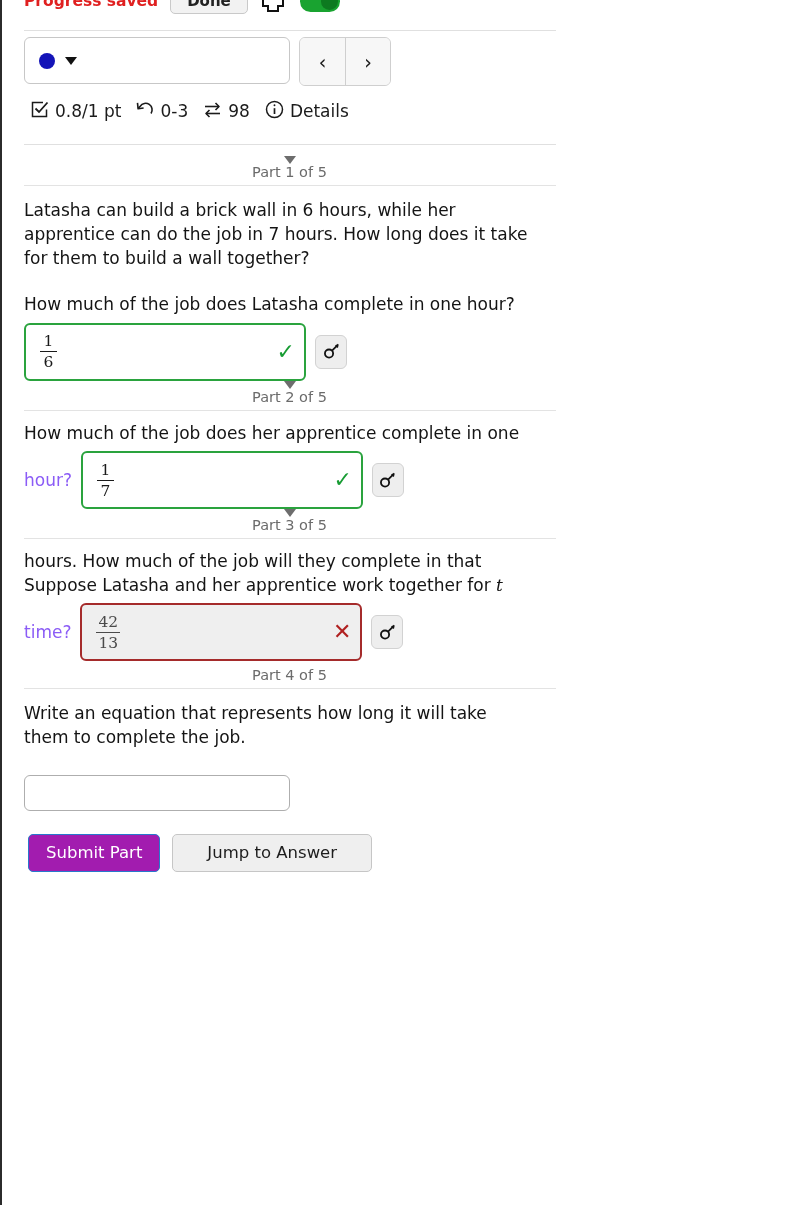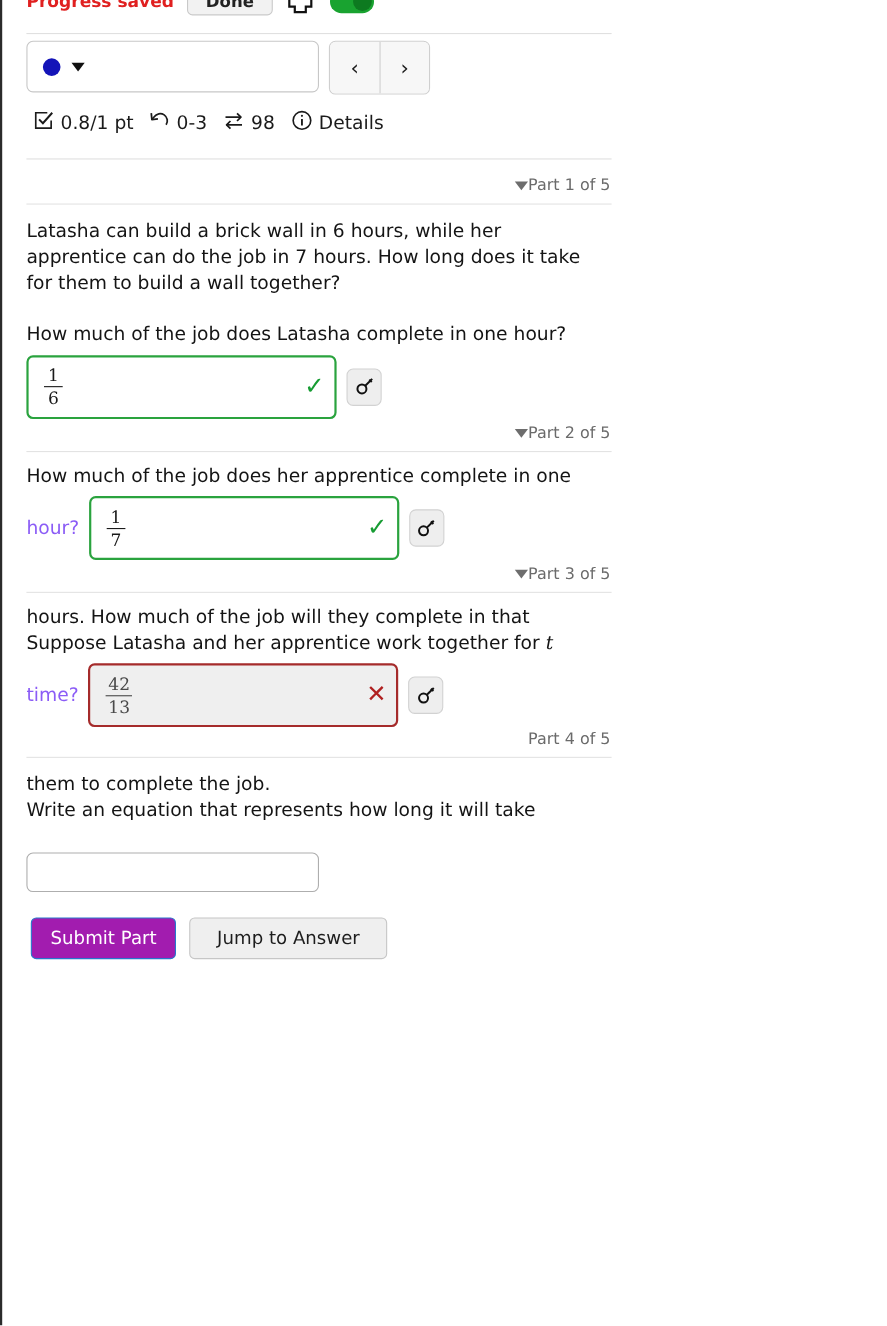--- a/index.html
+++ b/index.html
@@ -184,20 +184,21 @@
     left: 24px;
     width: 532px;
   }
   .part-head {
     display: flex;
     align-items: center;
     justify-content: flex-end;
     gap: 0;
     height: 22px;
     padding-right: 1px;
+    flex-direction: column;
   }
   .part-caret {
     width: 0; height: 0;
     border-left: 6px solid transparent;
     border-right: 6px solid transparent;
     border-top: 8px solid #6d6d6d;
     cursor: pointer;
   }
   .part-label {
     font-size: 14.5px;
@@ -325,21 +326,21 @@
     cursor: pointer;
     line-height: 1.2;
   }
   .btn-secondary {
     background: #efefef;
     border: 1px solid #c6c6c6;
     color: #1d1d1d;
     font-family: inherit;
     font-size: 16.5px;
     border-radius: 5px;
-    padding: 8px 24px;
+    padding: 8px 34px;
     cursor: pointer;
     line-height: 1.2;
   }
 </style>
 </head>
 <body>
 
 <div class="edge-rule"></div>
 
 <div class="page">
@@ -513,22 +514,22 @@
     </div>
   </section>
 
   <section class="part" style="top:661px">
     <div class="part-head">
       <span class="part-label">Part 4 of 5</span>
     </div>
     <div class="part-rule"></div>
 
     <div class="qtext">
+      <div>Write an equation that represents how long it will take</div>
       <div>them to complete the job.</div>
-      <div>Write an equation that represents how long it will take</div>
     </div>
 
     <div class="answer-line" style="margin-top:26px">
       <div class="ansbox empty">
         <span class="frac"></span>
       </div>
     </div>
   </section>
 
   <div class="actions">

